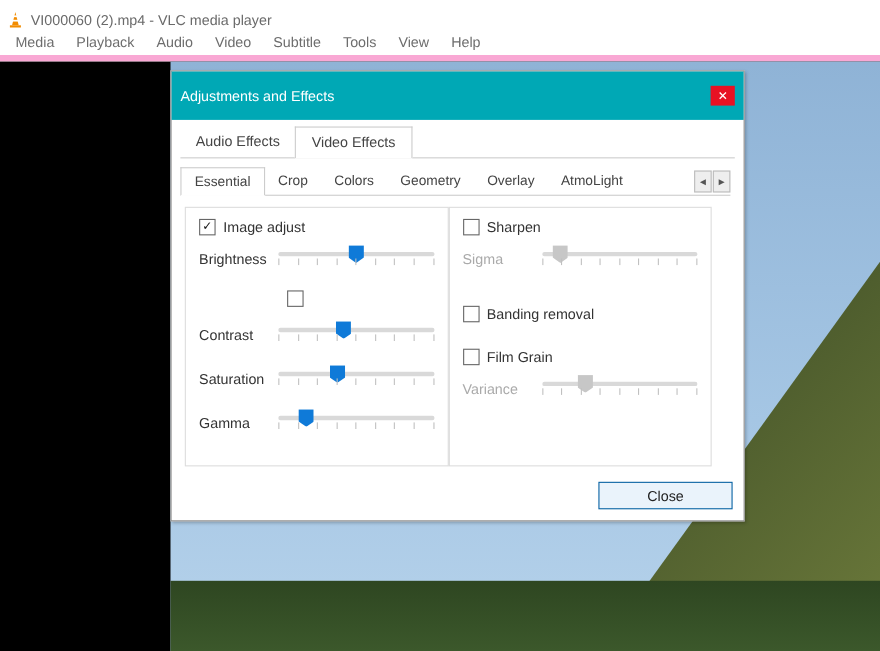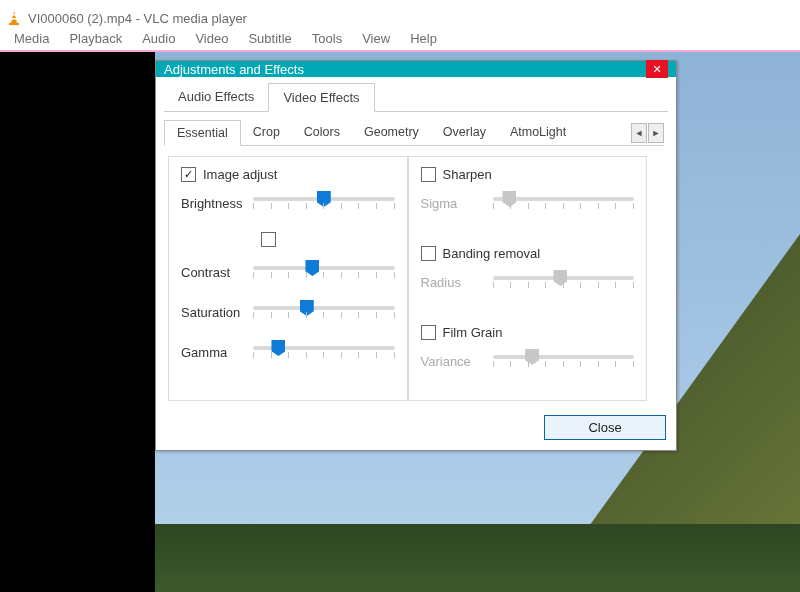--- a/index.html
+++ b/index.html
@@ -1,26 +1,26 @@
 <!DOCTYPE html>
 <html><head>
 <meta charset="utf-8">
 <style>
 html,body{margin:0;padding:0;width:800px;height:592px;font-family:"Segoe UI",Tahoma,sans-serif;font-size:13px;color:#333;background:#fff;overflow:hidden}
 .titlebar{height:26px;display:flex;align-items:flex-end;padding:0 6px;background:#fff}
 .titlebar svg{margin-right:6px}
 .titlebar span{color:#6a6a6a;font-size:13px}
-.menubar{height:24px;display:flex;align-items:center;padding:0 4px;background:#fff;border-bottom:2px solid #f9a8d4}
+.menubar{height:24px;display:flex;align-items:center;padding:0 4px;background:#fff;border-bottom:6px solid #f9a8d4}
 .menubar div{padding:3px 10px;color:#6d6d6d;cursor:default}
 .video-area{position:relative;width:800px;height:542px;background:#000}
 .sky{position:absolute;left:155px;top:0;right:0;bottom:0;background:linear-gradient(#8fb3d6,#a5c6e4 60%,#b7d3eb)}
 .hill{position:absolute;right:0;bottom:0;width:260px;height:360px;background:linear-gradient(135deg,#2f3c1e,#4d5c2d 40%,#6c7a3b);clip-path:polygon(100% 0,100% 100%,0 100%)}
 .fore{position:absolute;left:155px;right:0;bottom:0;height:70px;background:linear-gradient(#2e4621,#3d5a2c)}
 .dialog{position:absolute;left:155px;top:8px;width:520px;background:#fff;border:1px solid #8a8a8a;box-shadow:1px 1px 3px rgba(0,0,0,.25)}
-.dlg-title{height:16px;background:#00a8b5;color:#fff;display:flex;align-items:center;padding:0 8px;font-size:13px;justify-content:space-between}
+.dlg-title{height:44px;background:#00a8b5;color:#fff;display:flex;align-items:center;padding:0 8px;font-size:13px;justify-content:space-between}
 .dlg-close{width:22px;height:18px;background:#e81123;color:#fff;display:flex;align-items:center;justify-content:center;font-size:11px;cursor:default}
 .tabs1{display:flex;border-bottom:1px solid #ccc;margin:6px 8px 0 8px}
 .tab1{padding:6px 14px;color:#444;cursor:default}
 .tab1.active{border:1px solid #ccc;border-bottom:1px solid #fff;background:#fff;margin-bottom:-1px}
 .tabs2-wrap{display:flex;align-items:center;margin:8px 12px 0 8px;border-bottom:1px solid #ccc}
 .tabs2{display:flex;flex:1}
 .tab2{padding:5px 12px;color:#444;cursor:default;font-size:12.5px}
 .tab2.active{border:1px solid #ccc;border-bottom:1px solid #fff;background:#fff;margin-bottom:-1px}
 .scrollbtn{width:14px;height:18px;border:1px solid #bbb;background:#eee;display:flex;align-items:center;justify-content:center;font-size:9px;color:#555;margin-left:1px;cursor:default}
 .panel-body{display:flex;padding:10px 29px 8px 12px;}
@@ -208,38 +208,20 @@
                 <span></span>
               </div>
             </div>
         </div>
         <div class="sep"></div>
 
         <div class="chk">
           <span class="box"></span>
           <span>Banding removal</span>
         </div>
-        <div class="sliderrow dis">
-          <div class="lbl">Radius</div>
-          <div class="track">
-              <div class="rail"></div>
-              <div class="thumb" style="left: 48%;"></div>
-              <div class="ticks">
-                <span></span>
-                <span></span>
-                <span></span>
-                <span></span>
-                <span></span>
-                <span></span>
-                <span></span>
-                <span></span>
-                <span></span>
-              </div>
-            </div>
-        </div>
         <div class="sep"></div>
 
         <div class="chk">
           <span class="box"></span>
           <span>Film Grain</span>
         </div>
         <div class="sliderrow dis">
           <div class="lbl">Variance</div>
           <div class="track">
               <div class="rail"></div>

